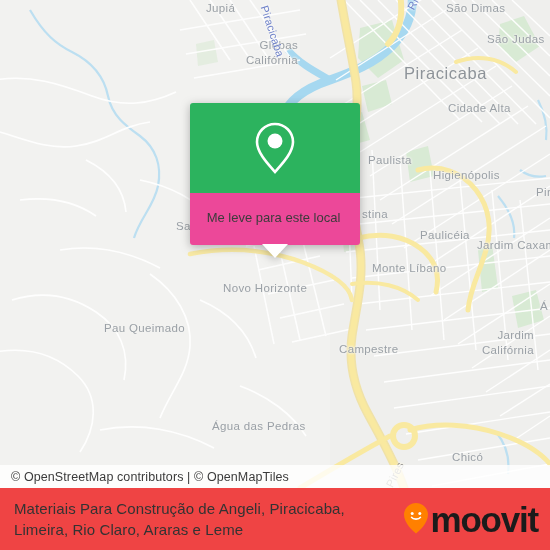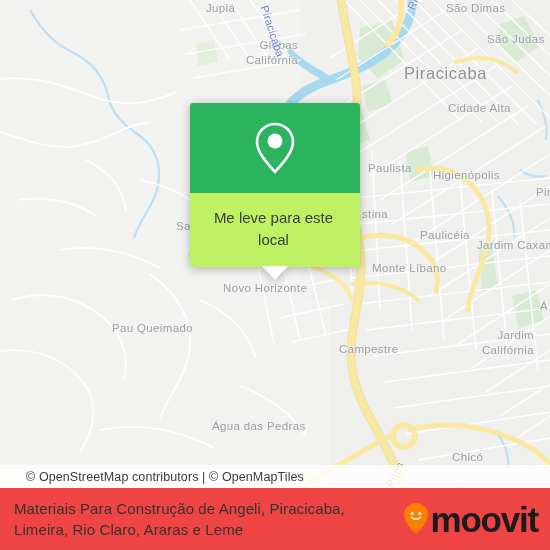--- a/index.html
+++ b/index.html
@@ -78,26 +78,26 @@
   }
   .popup-head {
     height: 90px;
     background: #2cb35e;
     border-radius: 3px 3px 0 0;
     display: flex;
     align-items: center;
     justify-content: center;
   }
   .popup-body {
-    background: #bef264;
+    background: #ec4899;
     border-radius: 0 0 3px 3px;
     padding: 14px 14px 16px 11px;
     text-align: center;
     color: #3c3c3c;
-    font-size: 15px;
+    font-size: 13px;
     line-height: 22px;
   }
   .popup-tail {
     position: absolute;
     left: 50%;
     bottom: -13px;
     margin-left: -13px;
     width: 0;
     height: 0;
     border-left: 13px solid transparent;
@@ -112,21 +112,21 @@
     top: 465px;
     width: 550px;
     height: 23px;
     background: rgba(255,255,255,.80);
     display: flex;
     align-items: center;
   }
   .attrib-text {
     font-size: 12.5px;
     color: #3b3b3b;
-    padding-left: 26px;
+    padding-left: 11px;
     letter-spacing: .1px;
   }
 
   
   .footer {
     position: absolute;
     left: 0;
     top: 488px;
     width: 550px;
     height: 62px;
@@ -316,21 +316,21 @@
     <div class="map-label two" style="left:208px; top:38px; width:90px;">Glebas Califórnia</div>
 
     <div class="map-label" style="left:446px; top:2px;">São Dimas</div>
 
     <div class="map-label" style="left:487px; top:33px;">São Judas</div>
 
     <div class="map-label city" style="left:404px; top:64px;">Piracicaba</div>
 
     <div class="map-label" style="left:448px; top:102px;">Cidade Alta</div>
 
-    <div class="map-label" style="left:368px; top:154px;margin-top:8px;">Paulista</div>
+    <div class="map-label" style="left:368px; top:154px;">Paulista</div>
 
     <div class="map-label" style="left:433px; top:169px;">Higienópolis</div>
 
     <div class="map-label" style="left:536px; top:186px;">Pir</div>
 
     <div class="map-label" style="left:362px; top:208px;">stina</div>
 
     <div class="map-label" style="left:420px; top:229px;">Paulicéia</div>
 
     <div class="map-label" style="left:477px; top:239px;">Jardim Caxam</div>
@@ -340,21 +340,21 @@
     <div class="map-label" style="left:372px; top:262px;">Monte Líbano</div>
 
     <div class="map-label" style="left:223px; top:282px;">Novo Horizonte</div>
 
     <div class="map-label" style="left:339px; top:343px;">Campestre</div>
 
     <div class="map-label two" style="left:456px; top:328px; width:78px;">Jardim Califórnia</div>
 
     <div class="map-label" style="left:540px; top:300px;">Á</div>
 
-    <div class="map-label" style="left:104px; top:322px;margin-left:8px;">Pau Queimado</div>
+    <div class="map-label" style="left:104px; top:322px;">Pau Queimado</div>
 
     <div class="map-label" style="left:212px; top:420px;">Água das Pedras</div>
 
     <div class="map-label" style="left:452px; top:451px;">Chicó</div>
 
     <div class="map-label river" style="left:405px; top:6px; transform:rotate(-62deg); transform-origin:left top;">Rio Pi</div>
 
     <div class="map-label river" style="left:270px; top:4px; transform:rotate(72deg); transform-origin:left top;">Piracicaba</div>
 
     <div class="map-label road" style="left:390px; top:486px; transform:rotate(-64deg); transform-origin:left bottom;">o Pires</div>

